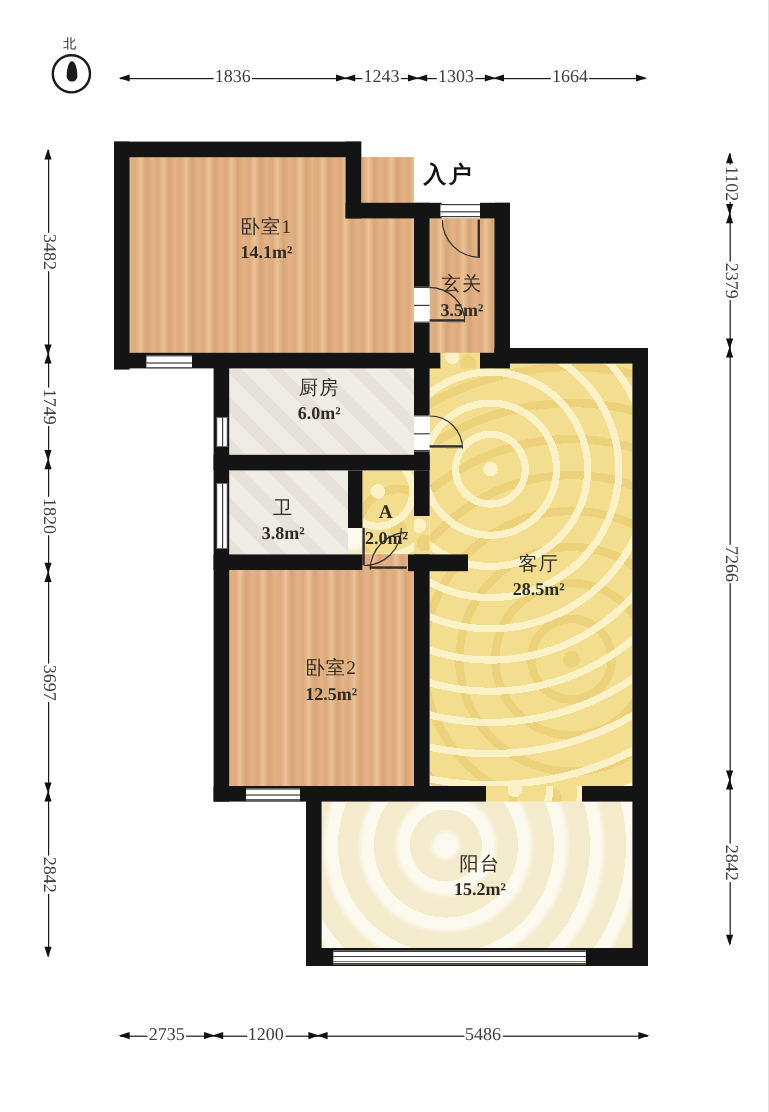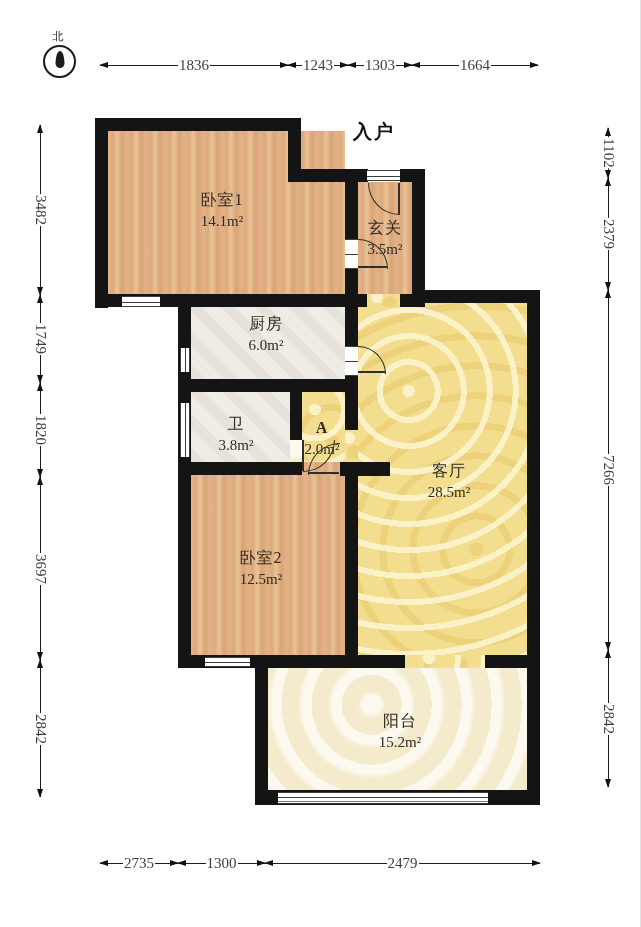--- a/index.html
+++ b/index.html
@@ -34,21 +34,21 @@
   .arc{position:absolute;z-index:4;background:transparent;}
   .arc.tr{border-top:1.6px solid #2e2e2e;border-right:1.6px solid #2e2e2e;border-top-right-radius:100%;}
   .arc.tl{border-top:1.6px solid #2e2e2e;border-left:1.6px solid #2e2e2e;border-top-left-radius:100%;}
   .arc.bl{border-bottom:1.6px solid #2e2e2e;border-left:1.6px solid #2e2e2e;border-bottom-left-radius:100%;}
   .arc.br{border-bottom:1.6px solid #2e2e2e;border-right:1.6px solid #2e2e2e;border-bottom-right-radius:100%;}
   .leaf{position:absolute;background:#2e2e2e;z-index:4;}
   
   .rlabel{position:absolute;z-index:5;transform:translate(-50%,-50%);text-align:center;
           color:#2e2a24;line-height:1.35;white-space:nowrap;}
   .rlabel .nm{font-size:16px;letter-spacing:1px;}
-  .rlabel .ar{font-size:15px;}
+  .rlabel .ar{font-size:15px;font-weight:bold;}
   .entry{position:absolute;z-index:5;transform:translate(-50%,-50%);font-weight:bold;
          font-size:19px;color:#111;letter-spacing:2px;font-family:"Liberation Serif",serif;}
   
   .dimh{position:absolute;height:0;border-top:1.3px solid #1c1c1c;z-index:5;}
   .dimh::before{content:"";position:absolute;left:-1px;top:-4.3px;width:0;height:0;
       border-top:3.4px solid transparent;border-bottom:3.4px solid transparent;border-right:9px solid #111;}
   .dimh::after{content:"";position:absolute;right:-1px;top:-4.3px;width:0;height:0;
       border-top:3.4px solid transparent;border-bottom:3.4px solid transparent;border-left:9px solid #111;}
   .dimh span{position:absolute;left:50%;top:-0.7px;transform:translate(-50%,-50%);
       background:#fff;padding:0 1px;font-size:15px;color:#3e3e3e;}
@@ -132,47 +132,47 @@
   <div class="leaf" style="left:398px;top:183px;width:2px;height:31px;"></div>
   <div class="arc tr" style="left:358px;top:239px;width:29px;height:29px;"></div>
   <div class="leaf" style="left:358px;top:266px;width:29px;height:2px;"></div>
   <div class="arc tr" style="left:358px;top:346px;width:27px;height:27px;"></div>
   <div class="leaf" style="left:358px;top:371px;width:27px;height:2px;"></div>
   <div class="arc br" style="left:303px;top:440px;width:31px;height:31px;"></div>
   <div class="leaf" style="left:302px;top:440px;width:2px;height:31px;"></div>
   <div class="arc tl" style="left:308px;top:443px;width:31px;height:31px;"></div>
   <div class="leaf" style="left:308px;top:472px;width:31px;height:2px;"></div>
 
-  <div class="entry" style="left:374px;top:132px;">入户</div>
-
-  <div class="rlabel" style="left:222px;top:210px;">
+  <div class="entry" style="left:374px;top:146px;">入户</div>
+
+  <div class="rlabel" style="left:222px;top:200px;">
     <div class="nm">卧室1</div>
     <div class="ar">14.1m²</div>
   </div>
-  <div class="rlabel" style="left:385px;top:238px;">
+  <div class="rlabel" style="left:385px;top:248px;">
     <div class="nm">玄关</div>
     <div class="ar">3.5m²</div>
   </div>
   <div class="rlabel" style="left:266px;top:334px;">
     <div class="nm">厨房</div>
     <div class="ar">6.0m²</div>
   </div>
   <div class="rlabel" style="left:236px;top:434px;">
     <div class="nm">卫</div>
     <div class="ar">3.8m²</div>
   </div>
   <div class="rlabel" style="left:322px;top:438px;">
     <div class="nm" style="font-weight:bold;">A</div>
     <div class="ar">2.0m²</div>
   </div>
   <div class="rlabel" style="left:449px;top:481px;">
     <div class="nm">客厅</div>
     <div class="ar">28.5m²</div>
   </div>
-  <div class="rlabel" style="left:261px;top:568px;">
+  <div class="rlabel" style="left:276px;top:568px;">
     <div class="nm">卧室2</div>
     <div class="ar">12.5m²</div>
   </div>
   <div class="rlabel" style="left:400px;top:731px;">
     <div class="nm">阳台</div>
     <div class="ar">15.2m²</div>
   </div>
 
   <div class="dimh" style="left:100px;top:65px;width:188px;">
       <span>1836</span>
@@ -184,24 +184,24 @@
       <span>1303</span>
     </div>
   <div class="dimh" style="left:412px;top:65px;width:126px;">
       <span>1664</span>
     </div>
 
   <div class="dimh" style="left:100px;top:863px;width:78px;">
       <span>2735</span>
     </div>
   <div class="dimh" style="left:178px;top:863px;width:87px;">
-      <span>1300</span>
+      <span>1200</span>
     </div>
   <div class="dimh" style="left:265px;top:863px;width:275px;">
-      <span>2479</span>
+      <span>5486</span>
     </div>
 
   <div class="dimv" style="left:40px;top:125px;height:170px;">
       <span>3482</span>
     </div>
   <div class="dimv" style="left:40px;top:295px;height:88px;">
       <span>1749</span>
     </div>
   <div class="dimv" style="left:40px;top:383px;height:94px;">
       <span>1820</span>

